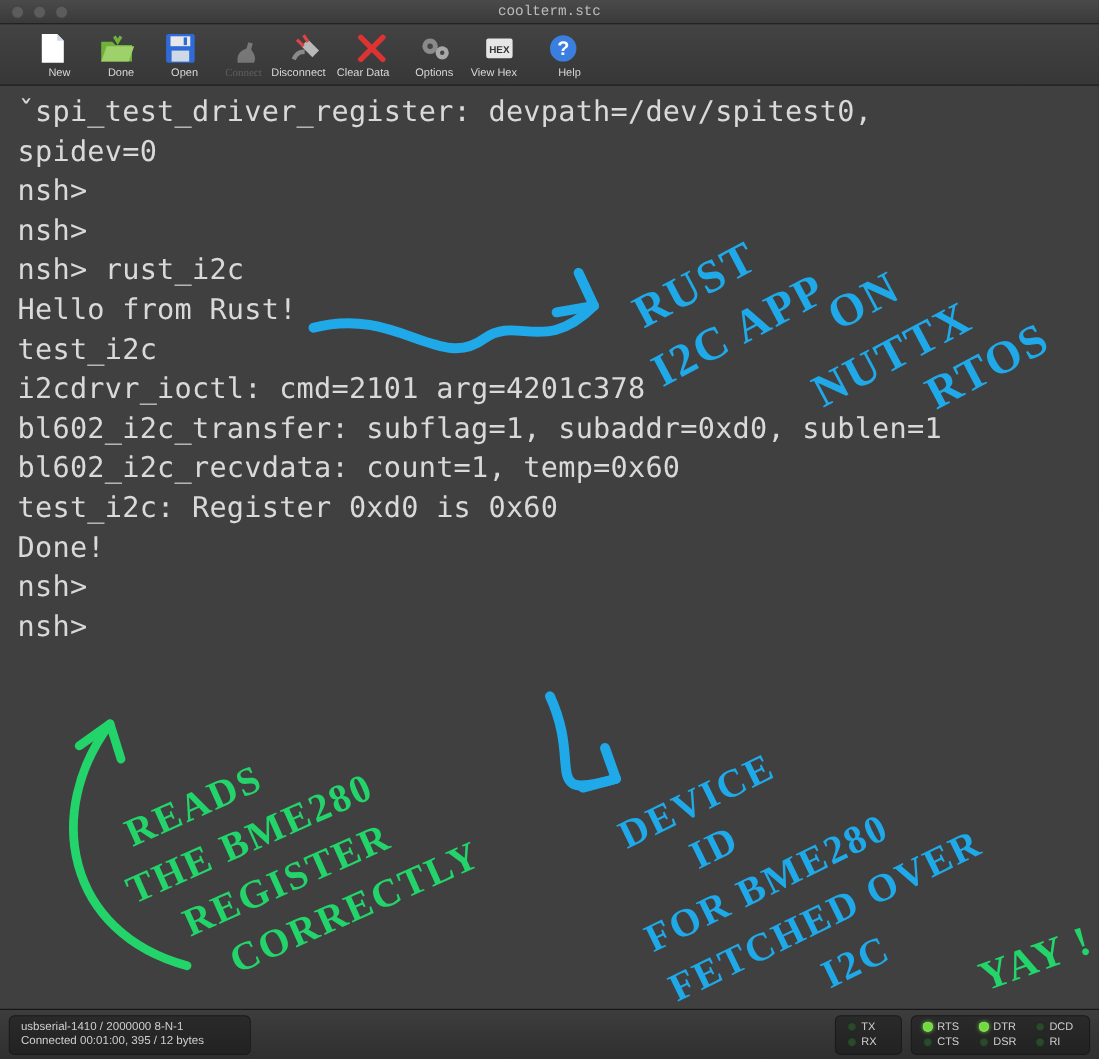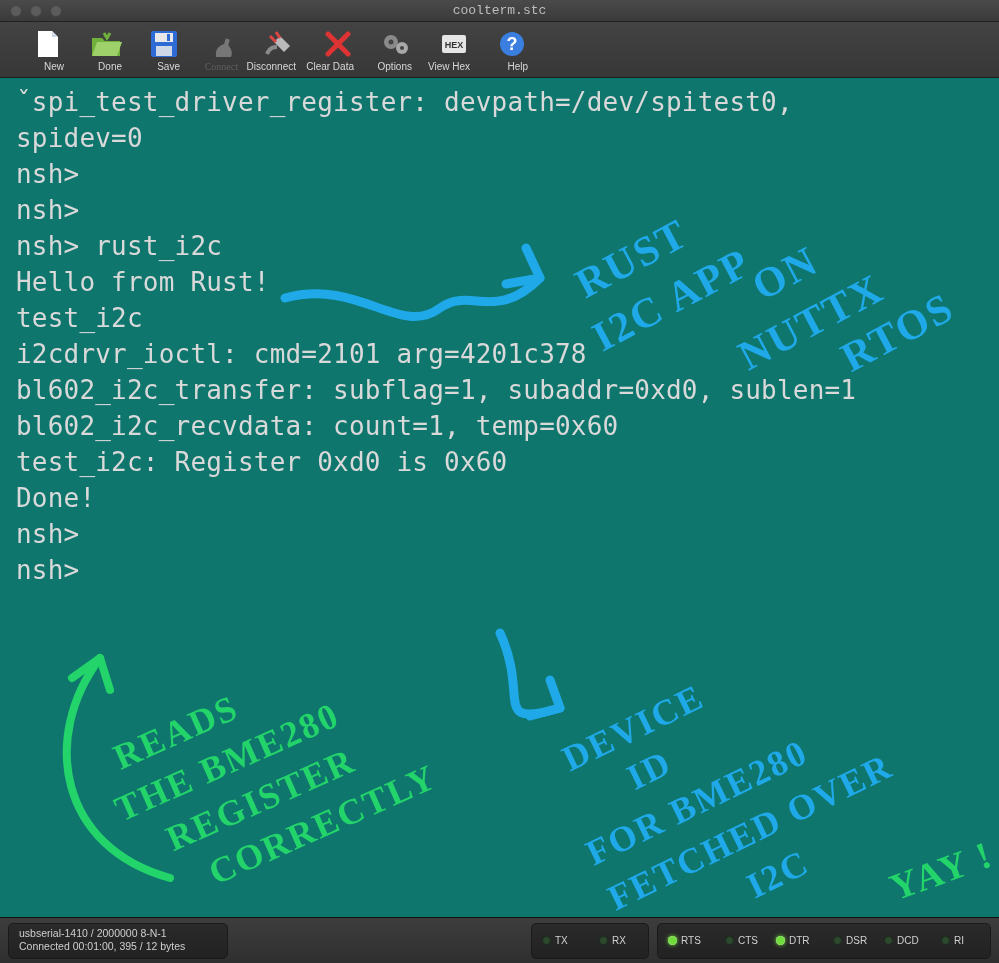--- a/index.html
+++ b/index.html
@@ -15,34 +15,34 @@
   
   .toolbar { height:56px; background: linear-gradient(#434343,#373737); display:flex; align-items:flex-start; padding:4px 6px 0 6px; gap:0; border-bottom:1px solid #1c1c1c;}
   .tool { display:flex; flex-direction:column; align-items:flex-end; width:58px; padding-top:2px; cursor:default;}
   .tool.disabled { opacity:0.45;font-family:Liberation Serif, serif;}
   .tool .ticon { width:32px; height:32px; display:flex; align-items:center; justify-content:center;}
   .tool .tlabel { font-size:10px; color:#d8d8d8; margin-top:1px; white-space:nowrap;}
   .tool.disabled .tlabel { color:#8a8a8a;}
   svg { display:block; }
 
   
-  .term { position:relative; width:100%; height: calc(963px - 22px - 56px - 46px); background:#0f766e; font-family: "Menlo","Consolas",monospace; font-size:26px; line-height:36px; color:#d9d9d9; padding:6px 12px 0 16px; overflow:hidden; letter-spacing:0.2px;}
+  .term { position:relative; width:100%; height: calc(963px - 22px - 56px - 46px); background:#404040; font-family: "Menlo","Consolas",monospace; font-size:26px; line-height:36px; color:#d9d9d9; padding:6px 12px 0 16px; overflow:hidden; letter-spacing:0.2px;}
   .term .line { white-space:pre; }
 
   
   .ann { position:absolute; inset:0; pointer-events:none;}
   .ann text { font-family: "Bradley Hand","Comic Sans MS",cursive; font-weight:700; letter-spacing:2px;}
 
   
   .statusbar { height:46px; background: linear-gradient(#3d3d3d,#2f2f2f); display:flex; align-items:center; padding:0 8px; gap:8px; border-top:1px solid #111;}
   .statusbox { background: linear-gradient(#2a2a2a,#222); border:1px solid #1a1a1a; border-radius:5px; height:36px; display:flex; align-items:center; color:#cfcfcf; font-size:10.5px;}
   .sb-left { flex-direction:column; align-items:flex-start; justify-content:flex-start; padding:3px 10px; line-height:13px; flex:0 0 auto; min-width:220px;}
   .spacer { flex:1;}
   .sb-leds { padding:0 10px; gap:12px;}
-  .ledcol { display:flex; flex-direction:row; gap:18px;}
+  .ledcol { display:flex; flex-direction:column; gap:3px;}
   .ledrow { display:flex; align-items:center; gap:4px;}
   .led { width:9px; height:9px; border-radius:50%; background:#2e4a2e; box-shadow: inset 0 0 2px #000;}
   .led.on { background:#6fdc3a; box-shadow:0 0 4px #6fdc3a, inset 0 0 1px #fff;}
   .ledlab { width:26px; font-size:10px; color:#d0d0d0;}
 </style>
 </head>
 <body>
 
 <div class="titlebar">
   <div class="traffic">
@@ -78,21 +78,21 @@
 
   <div class="tool">
     <div class="ticon">
       <svg width="28" height="28" viewBox="0 0 28 28">
           <rect x="1" y="1" width="26" height="26" rx="2" fill="#2e6bd6"></rect>
           <rect x="5" y="3" width="18" height="9" fill="#e8e8e8"></rect>
           <rect x="6" y="16" width="16" height="10" fill="#cfd8e6"></rect>
           <rect x="17" y="4" width="3" height="7" fill="#2e6bd6"></rect>
         </svg>
     </div>
-    <div class="tlabel">Save</div>
+    <div class="tlabel">Open</div>
   </div>
 
   <div class="tool disabled">
     <div class="ticon">
       <svg width="30" height="26" viewBox="0 0 30 26">
           <path d="M3 22c4-10 10-8 14-8l4-4 3 3-4 4c0 4 2 10-8 14" transform="rotate(-30 15 13)" fill="#bdbdbd"></path>
         </svg>
     </div>
     <div class="tlabel">Connect</div>
   </div>

